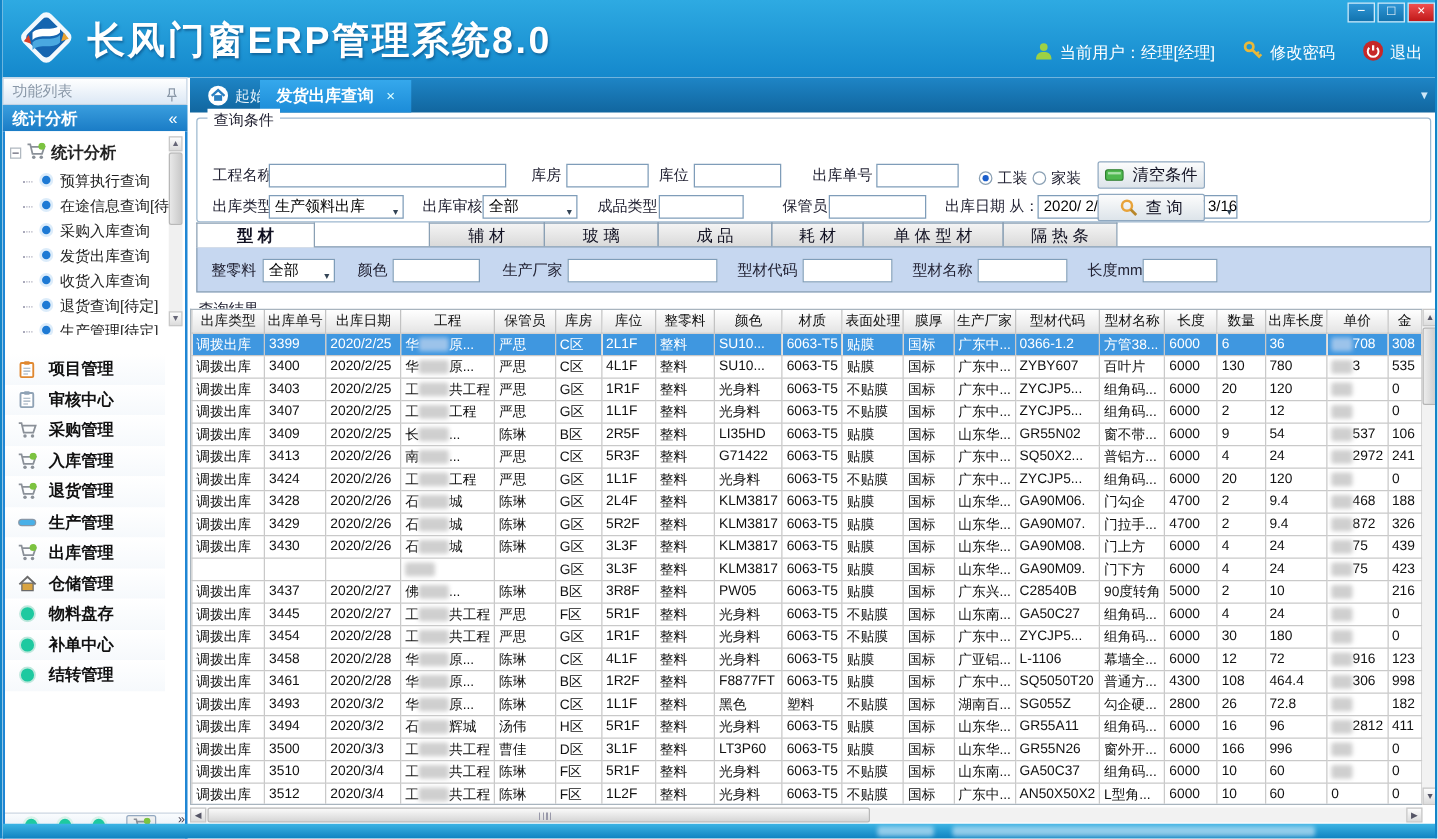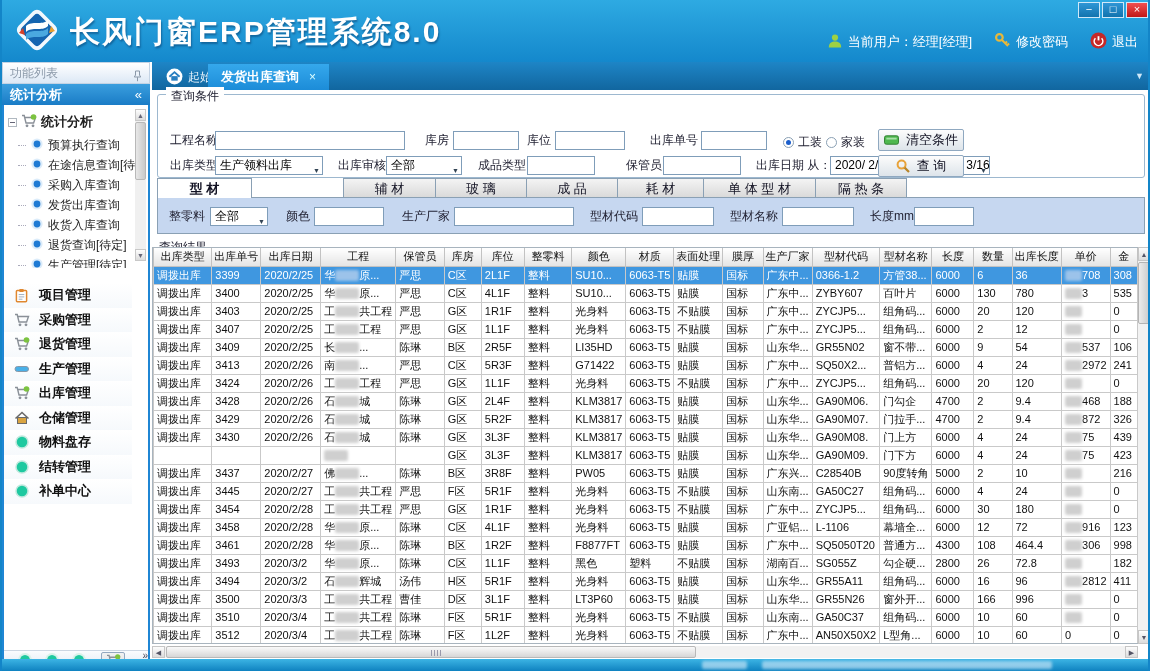--- a/index.html
+++ b/index.html
@@ -287,56 +287,77 @@
               <svg width="13" height="15" viewBox="0 0 14 15">
                 <rect x="1.5" y="2" width="11" height="12.2" rx="1" fill="#fff" stroke="#e08830" stroke-width="1.6"></rect>
                 <rect x="4.5" y="0.6" width="5" height="3" rx="1" fill="#e08830"></rect>
                 <path d="M4 6.5h6M4 9h6M4 11.5h4" stroke="#9ab" stroke-width="1"></path>
               </svg>
             </span>
             <span>项目管理</span>
           </div>
           <div class="menu-item">
             <span class="mi">
+              <svg width="13" height="15" viewBox="0 0 14 15">
+                <rect x="1.5" y="2" width="11" height="12.2" rx="1" fill="#fff" stroke="#8fa2b5" stroke-width="1.6"></rect>
+                <rect x="4.5" y="0.6" width="5" height="3" rx="1" fill="#8fa2b5"></rect>
+                <path d="M4 6.5h6M4 9h6M4 11.5h4" stroke="#9ab" stroke-width="1"></path>
+              </svg>
+            </span>
+            <span>审核中心</span>
+          </div>
+          <div class="menu-item">
+            <span class="mi">
               <svg width="16" height="14" viewBox="0 0 16 14">
                 <path d="M1 1.5 h2.2 l1.8 7.5 h7.6 l1.9 -5.5 H4" fill="none" stroke="#8a9098" stroke-width="1.4"></path>
                 <circle cx="6" cy="11.8" r="1.4" fill="#8a9098"></circle>
                 <circle cx="12" cy="11.8" r="1.4" fill="#8a9098"></circle>
               </svg>
             </span>
             <span>采购管理</span>
           </div>
           <div class="menu-item">
             <span class="mi">
               <svg width="16" height="14" viewBox="0 0 16 14">
                 <path d="M1 1.5 h2.2 l1.8 7.5 h7.6 l1.9 -5.5 H4" fill="none" stroke="#8a9098" stroke-width="1.4"></path>
                 <circle cx="6" cy="11.8" r="1.4" fill="#8a9098"></circle>
                 <circle cx="12" cy="11.8" r="1.4" fill="#8a9098"></circle>
                 <circle cx="12.5" cy="3" r="2.8" fill="#7cc340"></circle>
               </svg>
             </span>
-            <span>退货管理</span>
-          </div>
-          <div class="menu-item">
-            <span class="mi">
-              <svg width="16" height="10">
-                <rect x="1" y="2.5" width="13.5" height="5" rx="2.5" fill="#49b0e8" stroke="#8898a8"></rect>
-              </svg>
-            </span>
-            <span>生产管理</span>
+            <span>入库管理</span>
           </div>
           <div class="menu-item">
             <span class="mi">
               <svg width="16" height="14" viewBox="0 0 16 14">
                 <path d="M1 1.5 h2.2 l1.8 7.5 h7.6 l1.9 -5.5 H4" fill="none" stroke="#8a9098" stroke-width="1.4"></path>
                 <circle cx="6" cy="11.8" r="1.4" fill="#8a9098"></circle>
                 <circle cx="12" cy="11.8" r="1.4" fill="#8a9098"></circle>
                 <circle cx="12.5" cy="3" r="2.8" fill="#7cc340"></circle>
               </svg>
             </span>
+            <span>退货管理</span>
+          </div>
+          <div class="menu-item">
+            <span class="mi">
+              <svg width="16" height="10">
+                <rect x="1" y="2.5" width="13.5" height="5" rx="2.5" fill="#49b0e8" stroke="#8898a8"></rect>
+              </svg>
+            </span>
+            <span>生产管理</span>
+          </div>
+          <div class="menu-item">
+            <span class="mi">
+              <svg width="16" height="14" viewBox="0 0 16 14">
+                <path d="M1 1.5 h2.2 l1.8 7.5 h7.6 l1.9 -5.5 H4" fill="none" stroke="#8a9098" stroke-width="1.4"></path>
+                <circle cx="6" cy="11.8" r="1.4" fill="#8a9098"></circle>
+                <circle cx="12" cy="11.8" r="1.4" fill="#8a9098"></circle>
+                <circle cx="12.5" cy="3" r="2.8" fill="#7cc340"></circle>
+              </svg>
+            </span>
             <span>出库管理</span>
           </div>
           <div class="menu-item">
             <span class="mi">
               <svg width="16" height="14">
                 <path d="M1.5 7.5 L8 1.5 L14.5 7.5" fill="none" stroke="#6a6a6a" stroke-width="1.6"></path>
                 <rect x="3.5" y="6.5" width="9" height="6" fill="#d9a441" stroke="#6a6a6a"></rect>
               </svg>
             </span>
             <span>仓储管理</span>
@@ -348,29 +369,29 @@
               </svg>
             </span>
             <span>物料盘存</span>
           </div>
           <div class="menu-item">
             <span class="mi">
               <svg width="14" height="14">
                 <circle cx="7" cy="7" r="6" fill="#1ec9a0" stroke="#bfe8dd" stroke-width="1.5"></circle>
               </svg>
             </span>
-            <span>结转管理</span>
+            <span>补单中心</span>
           </div>
           <div class="menu-item">
             <span class="mi">
               <svg width="14" height="14">
                 <circle cx="7" cy="7" r="6" fill="#1ec9a0" stroke="#bfe8dd" stroke-width="1.5"></circle>
               </svg>
             </span>
-            <span>补单中心</span>
+            <span>结转管理</span>
           </div>
         </div>
       <div class="side-bottom">
         <span class="dot-teal"></span>
         <span class="dot-teal"></span>
         <span class="dot-teal"></span>
         <span class="cartbtn">
           <svg width="15" height="13" viewBox="0 0 16 14">
               <path d="M1 1.5 h2.2 l1.8 7.5 h7.6 l1.9 -5.5 H4" fill="none" stroke="#8a9098" stroke-width="1.4"></path>
               <circle cx="6" cy="11.8" r="1.4" fill="#8a9098"></circle>
@@ -449,21 +470,21 @@
         <span>查  询</span>
       </div>
     </div>
 
     <div class="mtabs" id="mtabs">
         <div class="mtab active" style="width: 95px;">型  材</div>
         <div class="mtab" style="width: 93px; margin-top: 32px;">配  件</div>
         <div class="mtab" style="width: 93px;">辅  材</div>
         <div class="mtab" style="width: 92px;">玻  璃</div>
         <div class="mtab" style="width: 92px;">成  品</div>
-        <div class="mtab" style="width: 87px;">耗  材</div>
+        <div class="mtab" style="width: 74px;">耗  材</div>
         <div class="mtab" style="width: 113px;">单 体 型 材</div>
         <div class="mtab" style="width: 92px;">隔 热 条</div>
       </div>
 
     <div class="filterbar">
       <span class="fl" style="left:11px;top:9px">整零料</span>
       <span class="combo" style="left:52px;top:9px;width:58px">全部</span>
       <span class="fl" style="left:128px;top:9px">颜色</span>
       <input class="fi" style="left: 156px; top: 9px; width: 70px;">
       <span class="fl" style="left:244px;top:9px">生产厂家</span>

